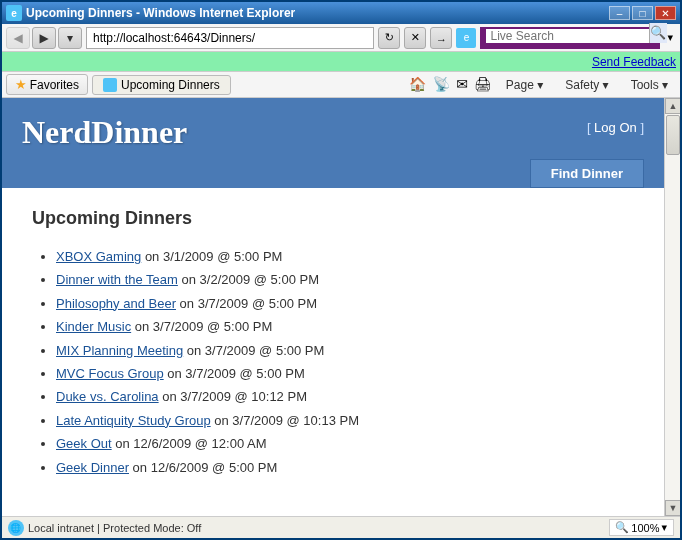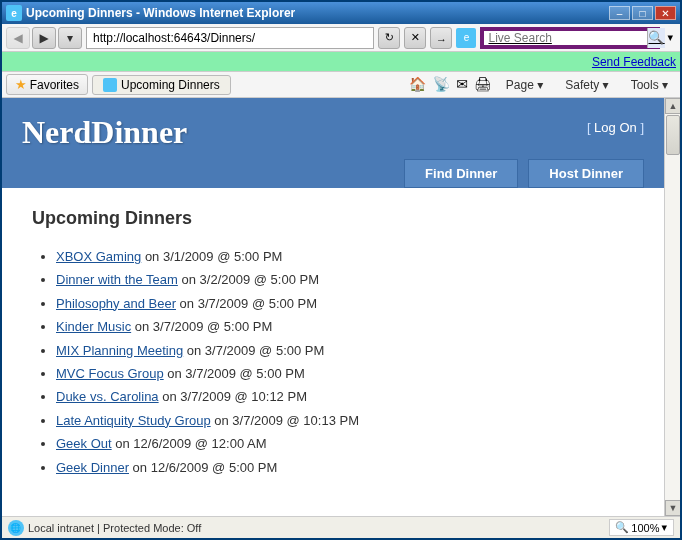--- a/index.html
+++ b/index.html
@@ -113,26 +113,25 @@
     .refresh-btn, .stop-btn {
       width: 22px; height: 22px;
       background: linear-gradient(to bottom, #e8e8e8, #d0d0d0);
       border: 1px solid #aaa;
       border-radius: 3px;
       display: flex; align-items: center; justify-content: center;
       cursor: pointer; font-size: 11px;
     }
     .search-bar {
       display: flex;
-      align-items: center;
+      align-items: flex-end;
       background: white;
-      border: 4px solid #701a75;
+      border: 6px solid #701a75;
       height: 22px;
       width: 180px;
-      text-decoration: underline;
     }
     .search-input {
       flex: 1;
       border: none;
       outline: none;
       font-size: 12px;
       padding: 0 4px;
     }
     .search-btn {
       width: 20px; height: 20px;
@@ -371,21 +370,20 @@
 
       <div class="nerd-header">
         <div class="nerd-title">NerdDinner</div>
         <div style="color:white;font-size:13px;padding-top:6px;">
           <span class="bracket">[ </span><a class="log-on-link">Log On</a><span class="bracket"> ]</span>
         </div>
       </div>
 
       <div class="nav-tabs">
         <a class="nav-tab">Find Dinner</a>
-        <a class="nav-tab">Host Dinner</a>
       </div>
 
       <div class="main-section">
         <div class="section-title">Upcoming Dinners</div>
         <ul class="dinner-list" id="dinner-list">
         <li><a class="dinner-link">XBOX Gaming</a><span class="dinner-date"> on 3/1/2009 @ 5:00 PM</span></li>
             <li><a class="dinner-link">Dinner with the Team</a><span class="dinner-date"> on 3/2/2009 @ 5:00 PM</span></li>
             <li><a class="dinner-link">Philosophy and Beer</a><span class="dinner-date"> on 3/7/2009 @ 5:00 PM</span></li>
             <li><a class="dinner-link">Kinder Music</a><span class="dinner-date"> on 3/7/2009 @ 5:00 PM</span></li>
             <li><a class="dinner-link">MIX Planning Meeting</a><span class="dinner-date"> on 3/7/2009 @ 5:00 PM</span></li>

